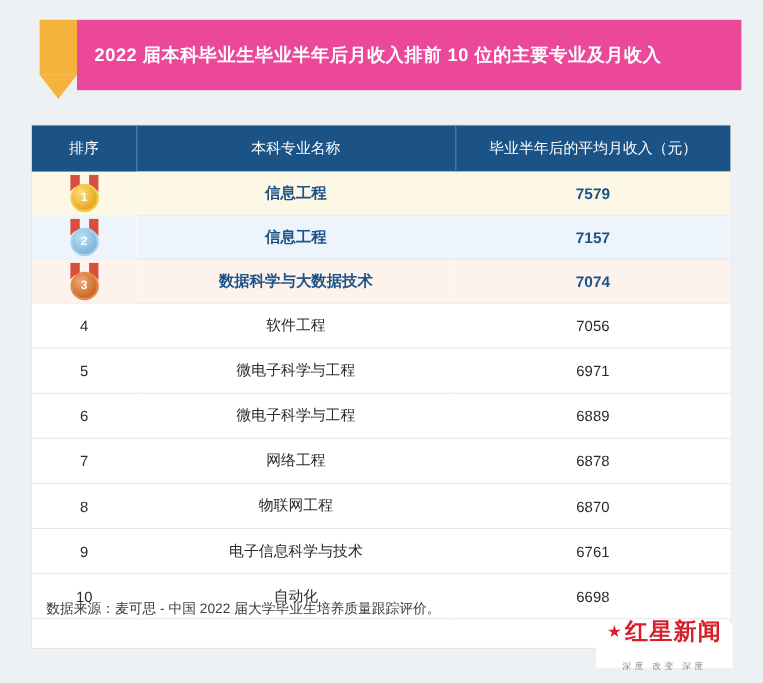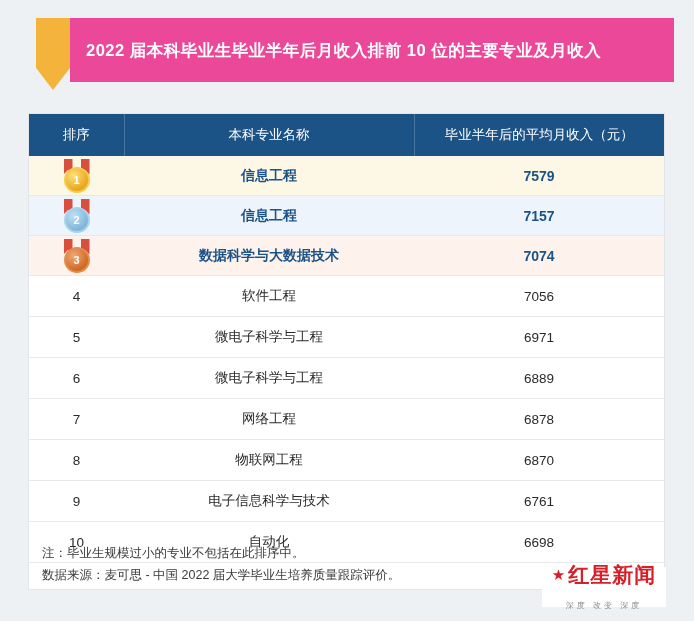--- a/index.html
+++ b/index.html
@@ -289,21 +289,20 @@
         <tr class="plain">
           <td>10</td>
           <td>自动化</td>
           <td>6698</td>
         </tr>
       </tbody>
     </table>
   </div>
 
   <div class="notes">
-    <div>注：毕业生规模过小的专业不包括在此排序中。</div>
     <div>数据来源：麦可思 - 中国 2022 届大学毕业生培养质量跟踪评价。</div>
   </div>
 
   <div class="logo">
     <div class="logo-main">
       <span class="logo-star">★</span>
       <span class="logo-text">红星新闻</span>
     </div>
     <div class="logo-sub">深度 改变 深度</div>
   </div>

